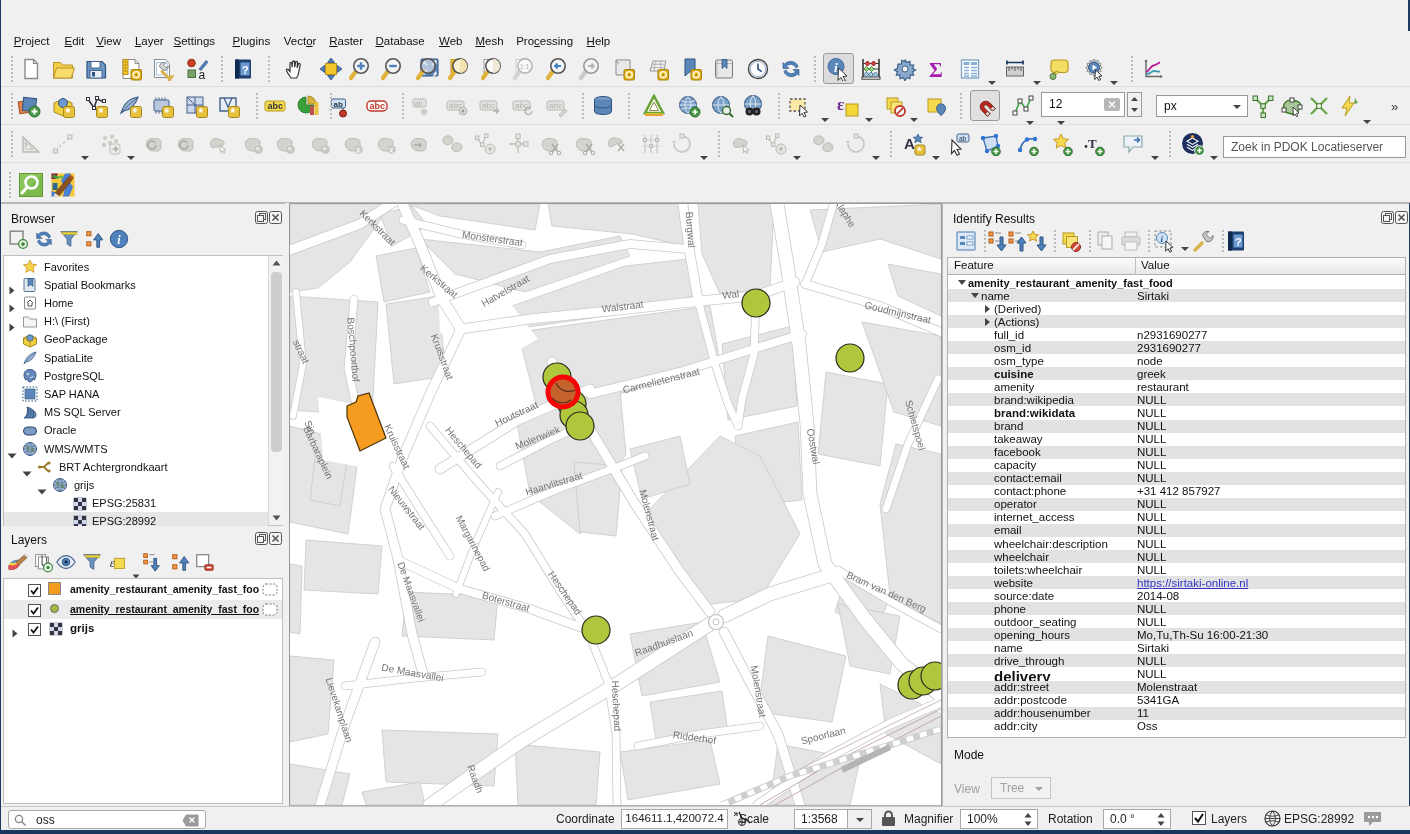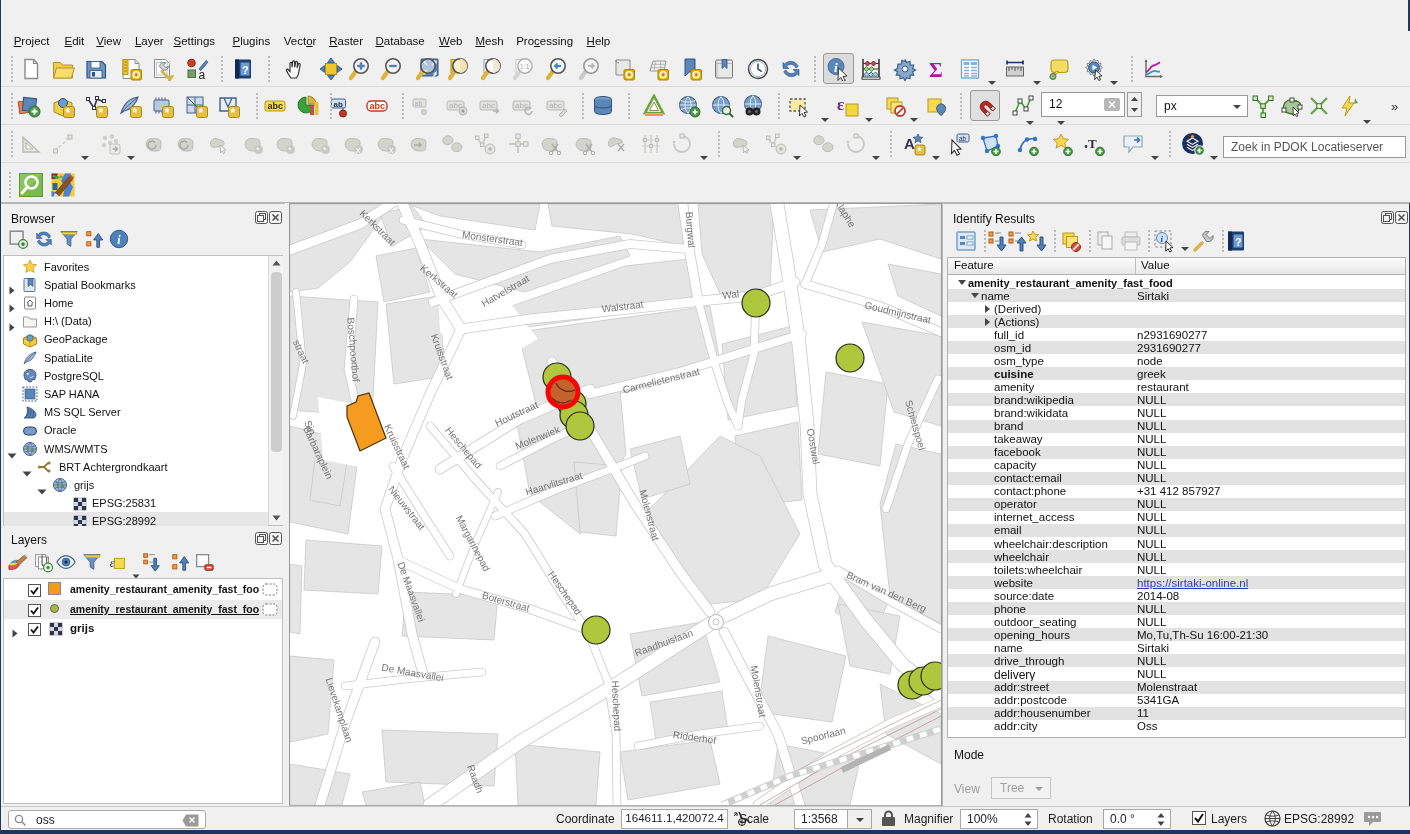--- a/index.html
+++ b/index.html
@@ -1116,21 +1116,21 @@
             <rect x="2.5" y="2" width="11" height="12" rx="1" fill="#fff" stroke="#888"></rect>
             <path d="M5 8l3-3 3 3M6 8v3h4V8" fill="none" stroke="#555" stroke-width="1"></path>
           </svg></div>
         <div class="abs" style="left:40px;top:40.9px;font-size:11px;color:#111">Home</div>
         <div class="abs" style="left:4px;top:61.599999999999994px"><svg width="8" height="9">
             <path d="M1.5 0.5 6.5 4.5 1.5 8.5z" fill="#444"></path>
           </svg></div>
         <div class="abs" style="left:18px;top:57.599999999999994px"><svg width="16" height="16" viewBox="0 0 16 16">
             <path d="M1.5 3h5l1.5 2h6.5v8h-13z" fill="#f5f5f3" stroke="#999"></path>
           </svg></div>
-        <div class="abs" style="left:40px;top:59.099999999999994px;font-size:11px;color:#111">H:\ (Data)</div>
+        <div class="abs" style="left:40px;top:59.099999999999994px;font-size:11px;color:#111">H:\ (First)</div>
         <div class="abs" style="left:18px;top:75.8px"><svg width="16" height="16" viewBox="0 0 16 16">
             <path d="M1.5 6 8 3l6.5 3v6L8 15l-6.5-3z" fill="#f0d040" stroke="#a8881b"></path>
             <circle cx="8" cy="6" r="3.2" fill="#6b9bd2" stroke="#2e5380" stroke-width="0.7"></circle>
             <path d="M1.5 6 8 9l6.5-3M8 9v6" fill="none" stroke="#a8881b" stroke-width="0.7"></path>
           </svg></div>
         <div class="abs" style="left:40px;top:77.3px;font-size:11px;color:#111">GeoPackage</div>
         <div class="abs" style="left:18px;top:94.0px"><svg width="16" height="16" viewBox="0 0 16 16">
             <path d="M2 14C4 7 8 3.5 14 2c-1.5 5-5 9.5-10 10z" fill="#9fb8d8" stroke="#44618a" stroke-width="0.8"></path>
             <path d="M2 14C5.5 9.5 9 6 14 2" fill="none" stroke="#44618a" stroke-width="0.7"></path>
           </svg></div>
@@ -1449,21 +1449,21 @@
         <div class="abs" style="left:0;top:109.35000000000001px;width:457px;height:13.05px;background:#e2e2e2"></div>
         <div class="abs" style="left:46px;top:109.85000000000001px;font-size:11.5px;font-weight:bold;color:#111;white-space:nowrap">cuisine</div>
         <div class="abs" style="left:189px;top:109.85000000000001px;font-size:11.5px;color:#111;white-space:nowrap">greek</div>
         <div class="abs" style="left:0;top:122.4px;width:457px;height:13.05px;background:#fff"></div>
         <div class="abs" style="left:46px;top:122.9px;font-size:11.5px;font-weight:normal;color:#111;white-space:nowrap">amenity</div>
         <div class="abs" style="left:189px;top:122.9px;font-size:11.5px;color:#111;white-space:nowrap">restaurant</div>
         <div class="abs" style="left:0;top:135.45px;width:457px;height:13.05px;background:#e2e2e2"></div>
         <div class="abs" style="left:46px;top:135.95px;font-size:11.5px;font-weight:normal;color:#111;white-space:nowrap">brand:wikipedia</div>
         <div class="abs" style="left:189px;top:135.95px;font-size:11.5px;color:#111;white-space:nowrap">NULL</div>
         <div class="abs" style="left:0;top:148.5px;width:457px;height:13.05px;background:#fff"></div>
-        <div class="abs" style="left:46px;top:149.0px;font-size:11.5px;font-weight:normal;color:#111;white-space:nowrap">brand:wikidata</div>
+        <div class="abs" style="left:46px;top:149.0px;font-size:11.5px;font-weight:bold;color:#111;white-space:nowrap">brand:wikidata</div>
         <div class="abs" style="left:189px;top:149.0px;font-size:11.5px;color:#111;white-space:nowrap">NULL</div>
         <div class="abs" style="left:0;top:161.55px;width:457px;height:13.05px;background:#e2e2e2"></div>
         <div class="abs" style="left:46px;top:162.05px;font-size:11.5px;font-weight:normal;color:#111;white-space:nowrap">brand</div>
         <div class="abs" style="left:189px;top:162.05px;font-size:11.5px;color:#111;white-space:nowrap">NULL</div>
         <div class="abs" style="left:0;top:174.60000000000002px;width:457px;height:13.05px;background:#fff"></div>
         <div class="abs" style="left:46px;top:175.10000000000002px;font-size:11.5px;font-weight:normal;color:#111;white-space:nowrap">takeaway</div>
         <div class="abs" style="left:189px;top:175.10000000000002px;font-size:11.5px;color:#111;white-space:nowrap">NULL</div>
         <div class="abs" style="left:0;top:187.65px;width:457px;height:13.05px;background:#e2e2e2"></div>
         <div class="abs" style="left:46px;top:188.15px;font-size:11.5px;font-weight:normal;color:#111;white-space:nowrap">facebook</div>
         <div class="abs" style="left:189px;top:188.15px;font-size:11.5px;color:#111;white-space:nowrap">NULL</div>
@@ -1509,21 +1509,21 @@
         <div class="abs" style="left:0;top:370.35px;width:457px;height:13.05px;background:#e2e2e2"></div>
         <div class="abs" style="left:46px;top:370.85px;font-size:11.5px;font-weight:normal;color:#111;white-space:nowrap">opening_hours</div>
         <div class="abs" style="left:189px;top:370.85px;font-size:11.5px;color:#111;white-space:nowrap">Mo,Tu,Th-Su 16:00-21:30</div>
         <div class="abs" style="left:0;top:383.40000000000003px;width:457px;height:13.05px;background:#fff"></div>
         <div class="abs" style="left:46px;top:383.90000000000003px;font-size:11.5px;font-weight:normal;color:#111;white-space:nowrap">name</div>
         <div class="abs" style="left:189px;top:383.90000000000003px;font-size:11.5px;color:#111;white-space:nowrap">Sirtaki</div>
         <div class="abs" style="left:0;top:396.45000000000005px;width:457px;height:13.05px;background:#e2e2e2"></div>
         <div class="abs" style="left:46px;top:396.95000000000005px;font-size:11.5px;font-weight:normal;color:#111;white-space:nowrap">drive_through</div>
         <div class="abs" style="left:189px;top:396.95000000000005px;font-size:11.5px;color:#111;white-space:nowrap">NULL</div>
         <div class="abs" style="left:0;top:409.5px;width:457px;height:13.05px;background:#fff"></div>
-        <div class="abs" style="left:46px;top:410.0px;font-size:12px;font-weight:normal;color:#111;white-space:nowrap">delivery</div>
+        <div class="abs" style="left:46px;top:410.0px;font-size:15px;font-weight:bold;color:#111;white-space:nowrap">delivery</div>
         <div class="abs" style="left:189px;top:410.0px;font-size:11.5px;color:#111;white-space:nowrap">NULL</div>
         <div class="abs" style="left:0;top:422.55px;width:457px;height:13.05px;background:#e2e2e2"></div>
         <div class="abs" style="left:46px;top:423.05px;font-size:11.5px;font-weight:normal;color:#111;white-space:nowrap">addr:street</div>
         <div class="abs" style="left:189px;top:423.05px;font-size:11.5px;color:#111;white-space:nowrap">Molenstraat</div>
         <div class="abs" style="left:0;top:435.6px;width:457px;height:13.05px;background:#fff"></div>
         <div class="abs" style="left:46px;top:436.1px;font-size:11.5px;font-weight:normal;color:#111;white-space:nowrap">addr:postcode</div>
         <div class="abs" style="left:189px;top:436.1px;font-size:11.5px;color:#111;white-space:nowrap">5341GA</div>
         <div class="abs" style="left:0;top:448.65000000000003px;width:457px;height:13.05px;background:#e2e2e2"></div>
         <div class="abs" style="left:46px;top:449.15000000000003px;font-size:11.5px;font-weight:normal;color:#111;white-space:nowrap">addr:housenumber</div>
         <div class="abs" style="left:189px;top:449.15000000000003px;font-size:11.5px;color:#111;white-space:nowrap">11</div>

